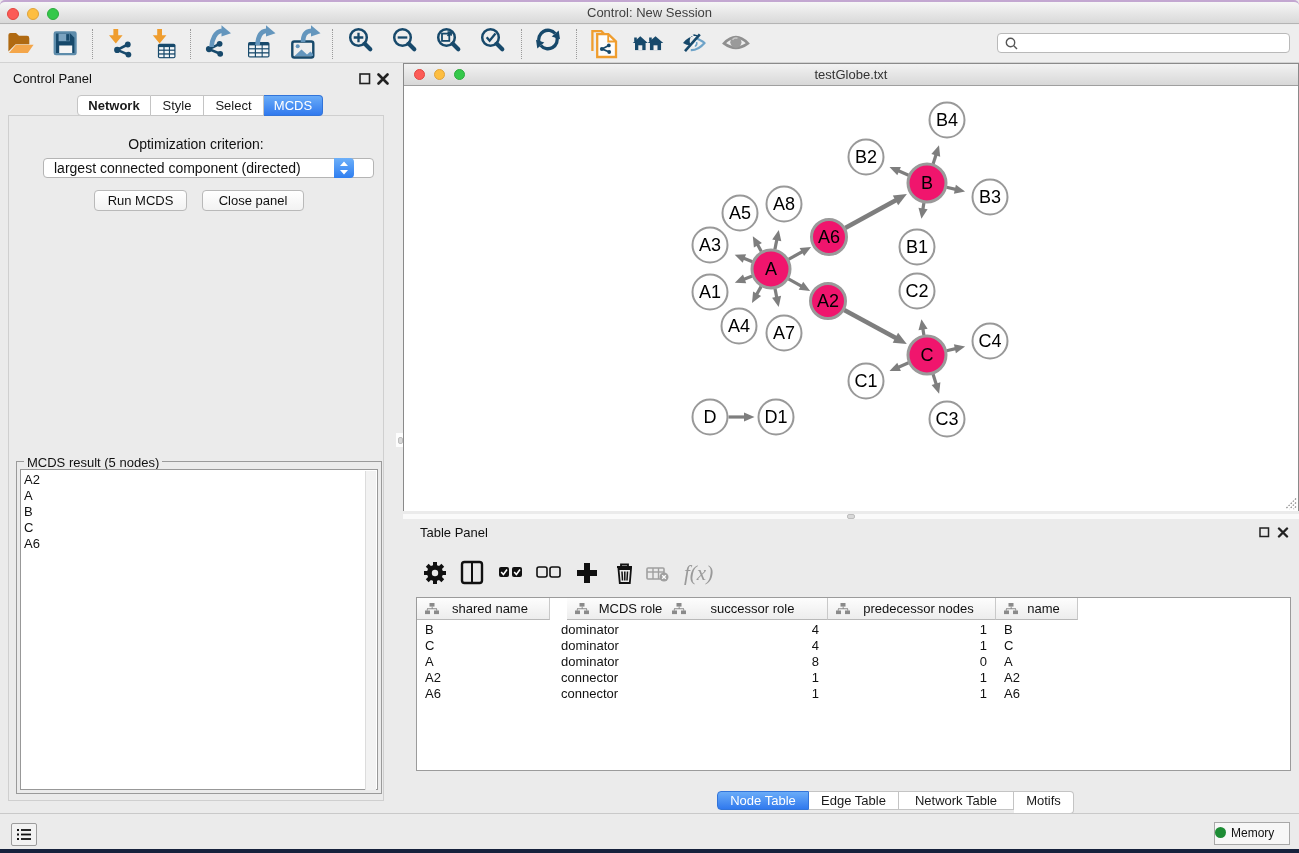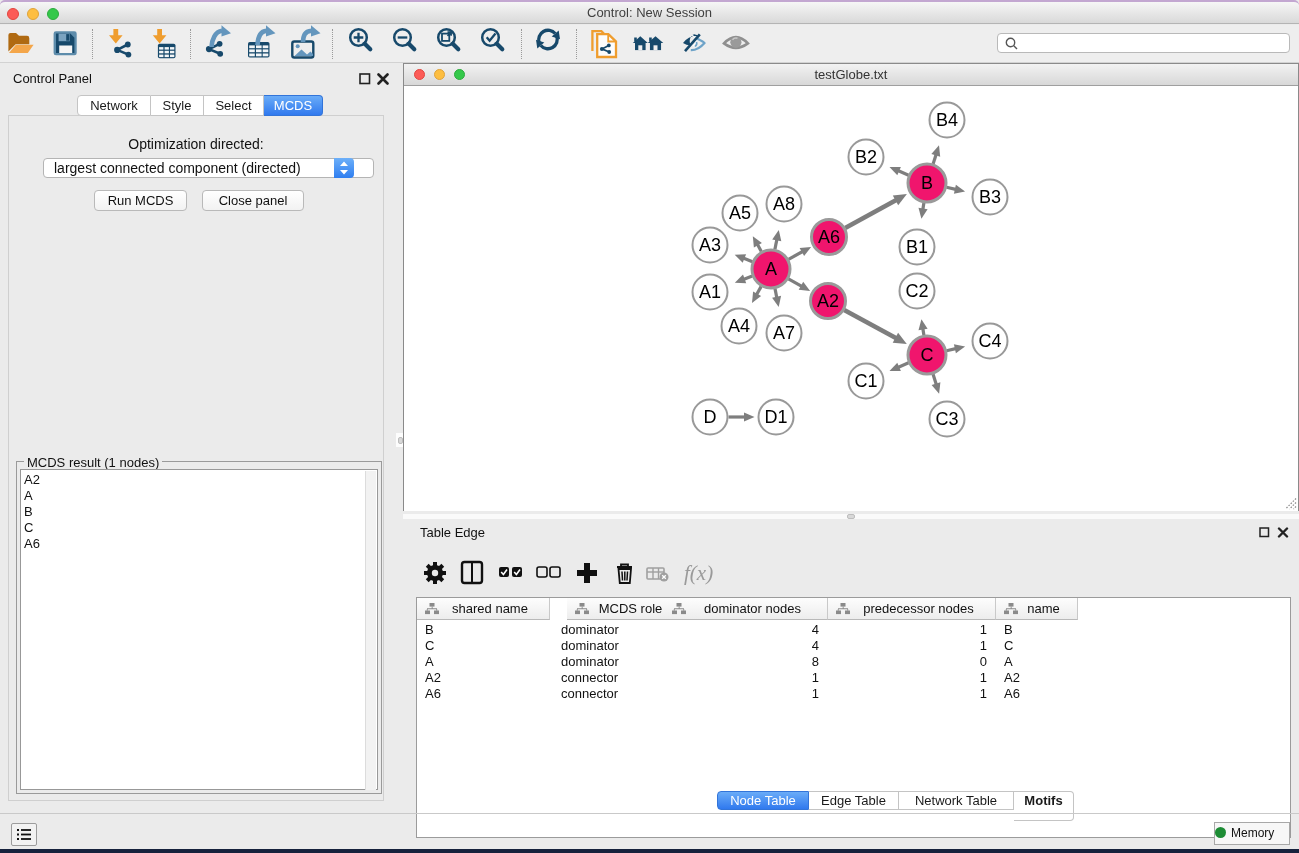--- a/index.html
+++ b/index.html
@@ -38,21 +38,21 @@
 #mcds-list { left:20px; top:469px; width:358px; height:321px; background:#fff; border:1px solid #989898; font-size:13px; color:#111; }
 #mcds-scroll { position:absolute; right:1px; top:1px; width:11px; height:319px; background:#f2f2f2; border-left:1px solid #dcdcdc; }
 
 
 #netwin { left:403px; top:63px; width:896px; height:448px; background:#fff; border:1px solid #8a8a8a; border-bottom:none;padding-left:46px; }
 #nw-titlebar { position:absolute; left:0; top:0; width:100%; height:22px; background:linear-gradient(#f2f2f2,#d8d8d8); border-bottom:1px solid #9f9f9f; }
 #nw-titlebar .title { width:100%; text-align:center; font-size:13px; color:#333; line-height:21px; }
 
 
 #tp-title { left:420px; top:525px; font-size:13px; color:#111; }
-#tp-table { left:416px; top:597px; width:875px; height:241px; background:#fff; border:1px solid #9b9b9b; }
+#tp-table { left:416px; top:597px; width:875px; height:174px; background:#fff; border:1px solid #9b9b9b; }
 .th { position:absolute; top:0; height:22px; background:linear-gradient(#fdfdfd,#ededed); border-right:1px solid #c9c9c9; border-bottom:1px solid #b9b9b9; font-size:13px; color:#111; text-align:center; line-height:21px; }
 .td { position:absolute; font-size:13px; color:#111; height:16px; line-height:16px; }
 .bottabs { position:absolute; display:flex; font-size:13px;padding-left:46px; }
 
 
 #statusline { left:0; top:813px; width:1299px; height:0; border-top:1px solid #c9c9c9; }
 #memorybtn { left:1214px; top:822px; width:76px; height:23px; background:#f7f7f7; border:1px solid #a8a8a8; font-size:12px; color:#111; line-height:21px; }
 #listbtn { left:11px; top:823px; width:26px; height:23px; background:#f2f2f2; border:1px solid #9c9c9c; border-radius:2px; }
 #deskstrip { left:0; top:849px; width:1299px; height:4px; background:#16213c; }
 </style>
@@ -175,36 +175,36 @@
   </div>
 </div>
 
 <div id="cp-title" class="abs">Control Panel</div>
 <svg class="abs" style="left:359px;top:73px" width="30" height="12" viewBox="0 0 30 12">
   <rect x="1" y="1" width="9.5" height="9.5" fill="none" stroke="#222" stroke-width="1.6"></rect>
   <path d="M19.5 1.5 L28.5 10.5 M28.5 1.5 L19.5 10.5" stroke="#222" stroke-width="2.6" stroke-linecap="round"></path>
 </svg>
 <div id="cp-body" class="abs"></div>
 <div class="tabrow" style="left:77px; top:95px;">
-  <div class="tab first" style="width:74px;">Network</div>
+  <div class="tab first" style="width:74px;font-weight:bold;">Network</div>
   <div class="tab" style="width:53px;">Style</div>
   <div class="tab" style="width:60px;">Select</div>
   <div class="tab sel last" style="width:59px;">MCDS</div>
 </div>
-<div id="opt-label" class="abs">Optimization directed:</div>
+<div id="opt-label" class="abs">Optimization criterion:</div>
 <div id="dropdown" class="abs">largest connected component (directed)</div>
 <div id="dd-btn" class="abs">
   <svg width="20" height="20" viewBox="0 0 20 20">
       <path d="M6 8 L10 3.5 L14 8 Z M6 12 L10 16.5 L14 12 Z" fill="#fff"></path>
     </svg>
 </div>
 <div class="btn abs" style="left:94px; top:190px; width:93px; height:21px; line-height:19px;">Run MCDS</div>
 <div class="btn abs" style="left:202px; top:190px; width:102px; height:21px; line-height:19px;">Close panel</div>
 <div id="fieldset" class="abs"></div>
-<div id="legend" class="abs">MCDS result (1 nodes)</div>
+<div id="legend" class="abs">MCDS result (5 nodes)</div>
 <div id="mcds-list" class="abs">
   <div style="padding:2px 0 0 3px; line-height:16px;">A2<br>A<br>B<br>C<br>A6</div>
   <div id="mcds-scroll"></div>
 </div>
 
 <div id="netwin" class="abs">
   <div id="nw-titlebar">
     <div class="tl" style="left:9.5px; top:5px; width:11px; height:11px; background:#fc5b57; border:1px solid #e2463f;"></div>
     <div class="tl" style="left:29.7px; top:5px; width:11px; height:11px; background:#fdbe41; border:1px solid #e0a33a;"></div>
     <div class="tl" style="left:49.9px; top:5px; width:11px; height:11px; background:#34c84a; border:1px solid #2dab3e;"></div>
@@ -294,21 +294,21 @@
   </svg>
   <svg style="position:absolute; right:1px; bottom:1px;" width="12" height="12" viewBox="0 0 12 12">
     <path d="M11 0.5 L0.5 11 M11 4.5 L4.5 11 M11 8.5 L8.5 11" stroke="#888" stroke-width="1.2" stroke-dasharray="1.5,1.5"></path>
   </svg>
 </div>
 
 <div class="abs" style="left:403px; top:514px; width:896px; height:5px; background:#fafafa;"></div>
 <div class="abs" style="left:847px; top:513.5px; width:8px; height:5px; background:#d8d8d8; border:1px solid #bdbdbd; border-radius:2px;"></div>
 <div class="abs" style="left:396px; top:433px; width:7px; height:14px; background:#fdfdfd;"></div>
 <div class="abs" style="left:397.5px; top:436.5px; width:5px; height:7px; background:#d8d8d8; border:1px solid #bdbdbd; border-radius:2px;"></div>
-<div id="tp-title" class="abs">Table Edge</div>
+<div id="tp-title" class="abs">Table Panel</div>
 <svg class="abs" style="left:1259px;top:527px" width="30" height="11" viewBox="0 0 30 11">
   <rect x="1" y="1" width="8.5" height="8.5" fill="none" stroke="#222" stroke-width="1.5"></rect>
   <path d="M20 1.5 L28 9.5 M28 1.5 L20 9.5" stroke="#222" stroke-width="2.4" stroke-linecap="round"></path>
 </svg>
 <div id="tabletools" class="abs" style="left:416px; top:558px;"><svg width="340" height="30" viewBox="0 0 340 30">
       <g transform="translate(19,15)">
         <rect x="-2" y="-11" width="4" height="5" fill="#111" transform="rotate(0)"></rect>
         <rect x="-2" y="-11" width="4" height="5" fill="#111" transform="rotate(45)"></rect>
         <rect x="-2" y="-11" width="4" height="5" fill="#111" transform="rotate(90)"></rect>
         <rect x="-2" y="-11" width="4" height="5" fill="#111" transform="rotate(135)"></rect>
@@ -361,21 +361,21 @@
           <path d="M6.7,3.6 h0.9 v2 h-0.9 z M2,5.3 h10 v1 h-10 z M1.8,6 h0.9 v1.8 h-0.9 z M11.3,6 h0.9 v1.8 h-0.9 z"></path>
         </g>
       </svg><span style="margin-left:14px;">MCDS role</span></div>
   <div class="th" style="left:247px; width:164px;"><svg width="14" height="12" viewBox="0 0 14 12" style="position:absolute;left:8px;top:5px;">
         <g fill="#8a8a8a">
           <rect x="4.5" y="0" width="5" height="3.6"></rect>
           <rect x="0" y="7.5" width="5" height="3.6"></rect>
           <rect x="9" y="7.5" width="5" height="3.6"></rect>
           <path d="M6.7,3.6 h0.9 v2 h-0.9 z M2,5.3 h10 v1 h-10 z M1.8,6 h0.9 v1.8 h-0.9 z M11.3,6 h0.9 v1.8 h-0.9 z"></path>
         </g>
-      </svg><span style="margin-left:14px;">dominator nodes</span></div>
+      </svg><span style="margin-left:14px;">successor role</span></div>
   <div class="th" style="left:411px; width:168px;"><svg width="14" height="12" viewBox="0 0 14 12" style="position:absolute;left:8px;top:5px;">
         <g fill="#8a8a8a">
           <rect x="4.5" y="0" width="5" height="3.6"></rect>
           <rect x="0" y="7.5" width="5" height="3.6"></rect>
           <rect x="9" y="7.5" width="5" height="3.6"></rect>
           <path d="M6.7,3.6 h0.9 v2 h-0.9 z M2,5.3 h10 v1 h-10 z M1.8,6 h0.9 v1.8 h-0.9 z M11.3,6 h0.9 v1.8 h-0.9 z"></path>
         </g>
       </svg><span style="margin-left:14px;">predecessor nodes</span></div>
   <div class="th" style="left:579px; width:82px; border-right:1px solid #c9c9c9;"><svg width="14" height="12" viewBox="0 0 14 12" style="position:absolute;left:8px;top:5px;">
         <g fill="#8a8a8a">
@@ -409,21 +409,21 @@
 <div class="td" style="left:144px; top:88px;">connector</div>
 <div class="td" style="left:247px; top:88px; width:155px; text-align:right;">1</div>
 <div class="td" style="left:411px; top:88px; width:159px; text-align:right;">1</div>
 <div class="td" style="left:587px; top:88px;">A6</div>
 </div>
 
 <div class="bottabs" style="left:671px; top:791px;">
   <div class="tab first sel" style="width:92px; height:19px; line-height:18px;">Node Table</div>
   <div class="tab" style="width:90px; height:19px; line-height:18px;">Edge Table</div>
   <div class="tab" style="width:115px; height:19px; line-height:18px;">Network Table</div>
-  <div class="tab last" style="width:60px; height:30px; line-height:18px;font-weight:bold;">Motifs</div>
+  <div class="tab last" style="width:60px; height:23px; line-height:18px;">Motifs</div>
 </div>
 
 <div id="statusline" class="abs"></div>
 <div id="listbtn" class="abs">
   <svg width="24" height="21" viewBox="0 0 24 21">
       <g stroke="#111" stroke-width="1.8">
         <line x1="5" y1="6" x2="7" y2="6"></line>
         <line x1="9" y1="6" x2="19" y2="6"></line>
         <line x1="5" y1="10.5" x2="7" y2="10.5"></line>
         <line x1="9" y1="10.5" x2="19" y2="10.5"></line>

